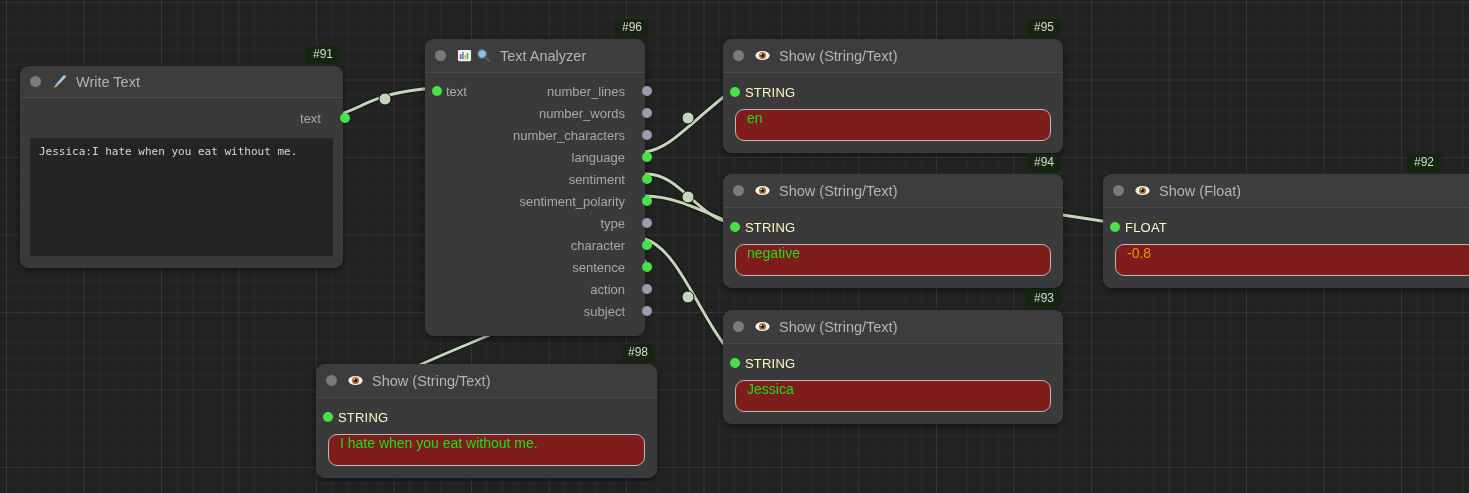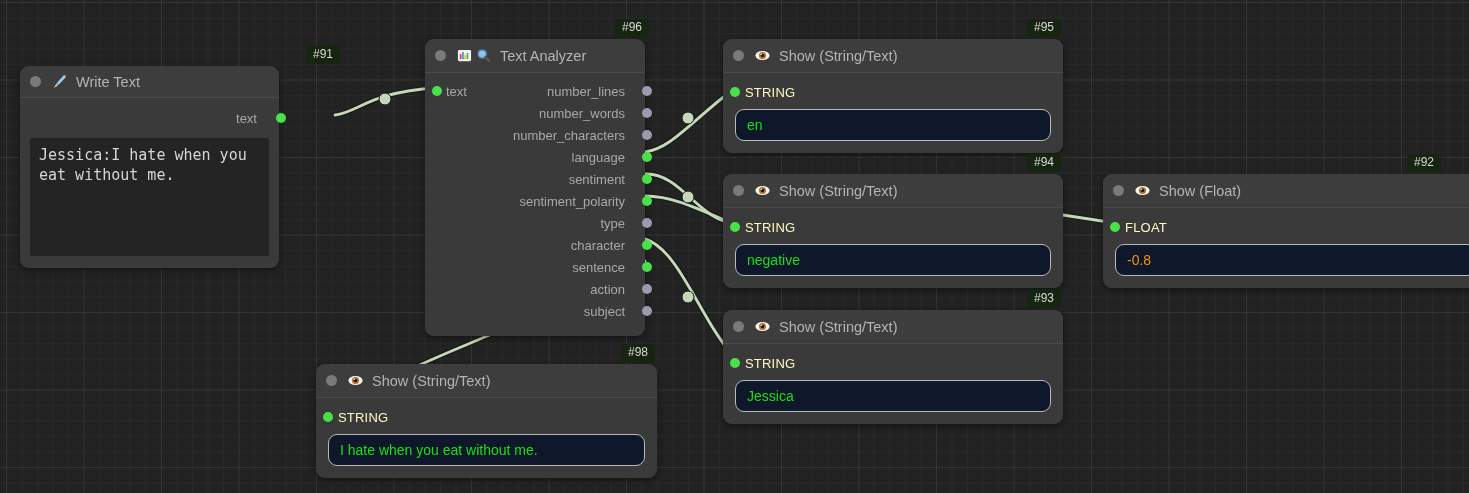--- a/index.html
+++ b/index.html
@@ -103,37 +103,37 @@
   .dot.green { background: #4ae04a; }
   .dot.grey  { background: #9a9ab0; }
   .dot.right { right: -5px; }
   .dot.left  { left: -5px; }
   .port-label { white-space: nowrap; }
   
   .value-box {
     margin: 6px 12px 2px 12px;
     border: 1px solid #b9b9b9;
     border-radius: 9px;
-    background: #0f172a;
+    background: #7f1d1d;
     height: 30px;
     display: flex;
-    align-items: center;
+    align-items: flex-start;
     padding: 0 11px;
     font-size: 14px;
   }
   .value-green  { color: #18e018; }
   .value-orange { color: #f0920c; }
   .textarea-box {
     margin: 8px 10px 0 10px;
     background: #242424;
     border-radius: 2px;
     height: 118px;
     padding: 7px 9px;
     font-family: "DejaVu Sans Mono", monospace;
-    font-size: 15px;
+    font-size: 11px;
     color: #d6d6d6;
     white-space: pre-wrap;
     line-height: 1.35;
     box-sizing: border-box;
   }
   .in-label {
     font-size: 13px;
     color: #fef9c3;
     letter-spacing: 0.2px;
   }
@@ -162,21 +162,21 @@
     </g>
     <g fill="#c6d6bb" stroke="#141a12" stroke-width="1">
       <circle cx="385" cy="99" r="6"></circle>
       <circle cx="688" cy="118" r="6"></circle>
       <circle cx="688" cy="197" r="6"></circle>
       <circle cx="688" cy="297" r="6"></circle>
     </g>
   </svg>
 
   <div class="id-badge" style="left:306px; top:46px;">#91</div>
-  <div class="node" style="left:20px; top:66px; width:259px;">
+  <div class="node" style="left:20px; top:66px; width:323px;">
     <div class="node-header">
       <span class="collapse-dot"></span>
       <span class="hdr-icon">
         <svg width="15" height="15" viewBox="0 0 16 16">
           <path d="M14.2 1.6 C13.4 1.0 12.3 1.2 11.7 2.0 L5.2 9.7 L7.0 11.4 L13.9 4.3 C14.7 3.6 14.9 2.4 14.2 1.6 Z" fill="#9fc9e8"></path>
           <path d="M5.2 9.7 L7.0 11.4 L2.2 14.6 Z" fill="#d6e6f2"></path>
           <path d="M4.3 11.5 L5.6 12.8 L2.2 14.6 Z" fill="#f0c23a"></path>
           <path d="M5.2 9.7 L7.0 11.4 L6.0 12.4 L4.3 10.7 Z" fill="#6d93b5"></path>
         </svg>
       </span>

